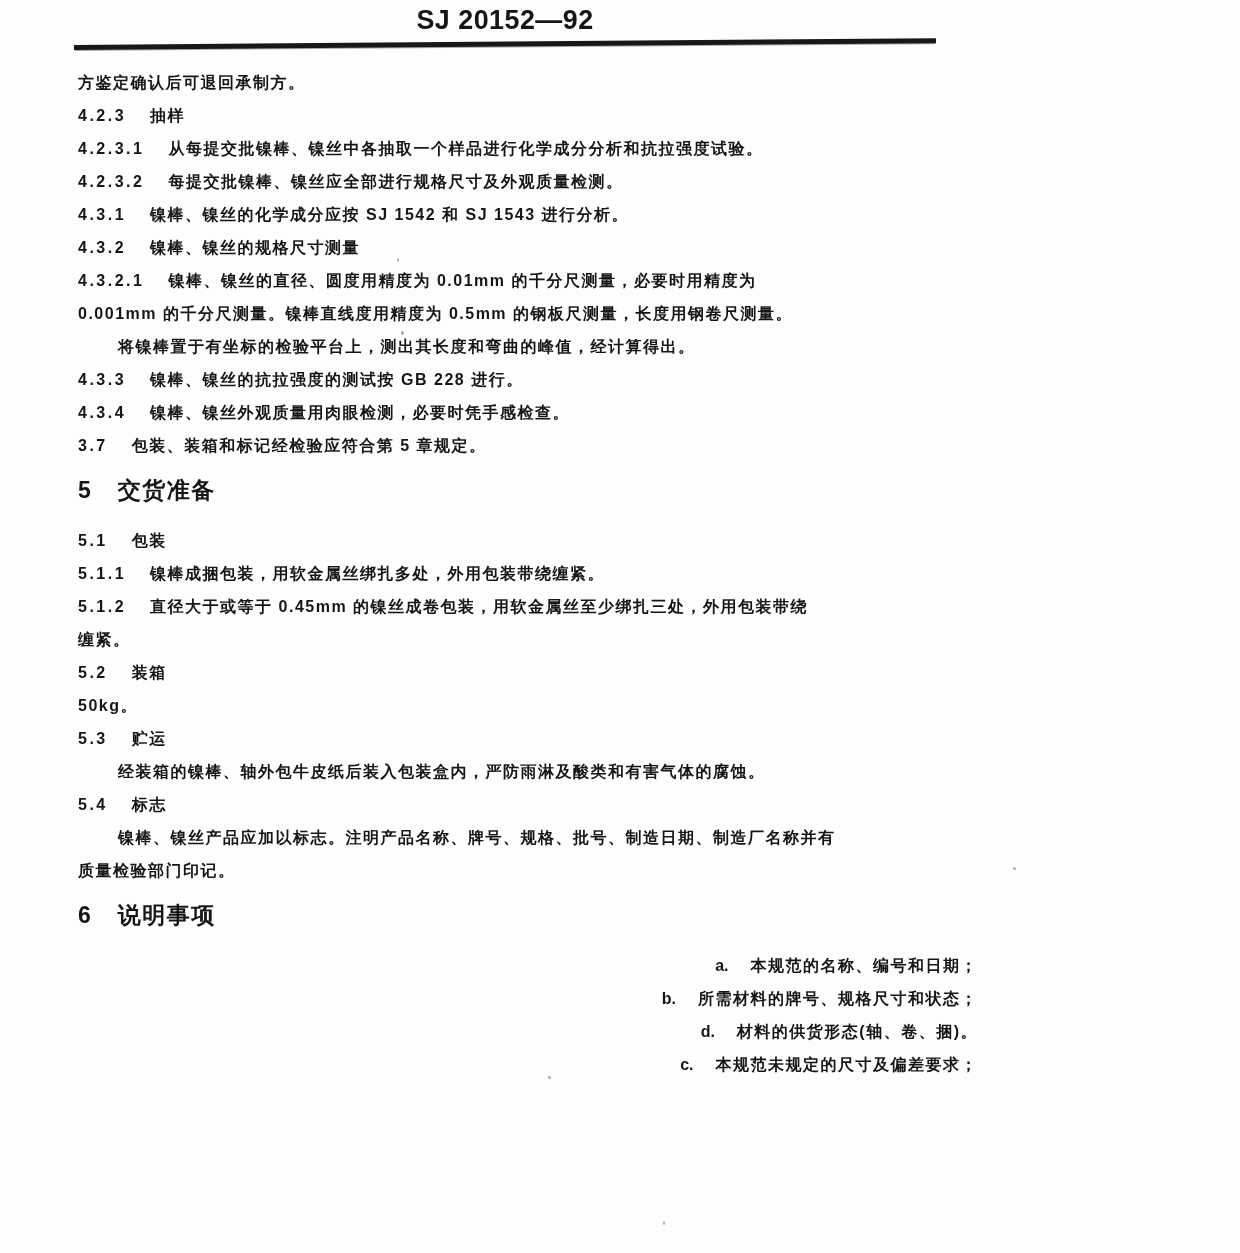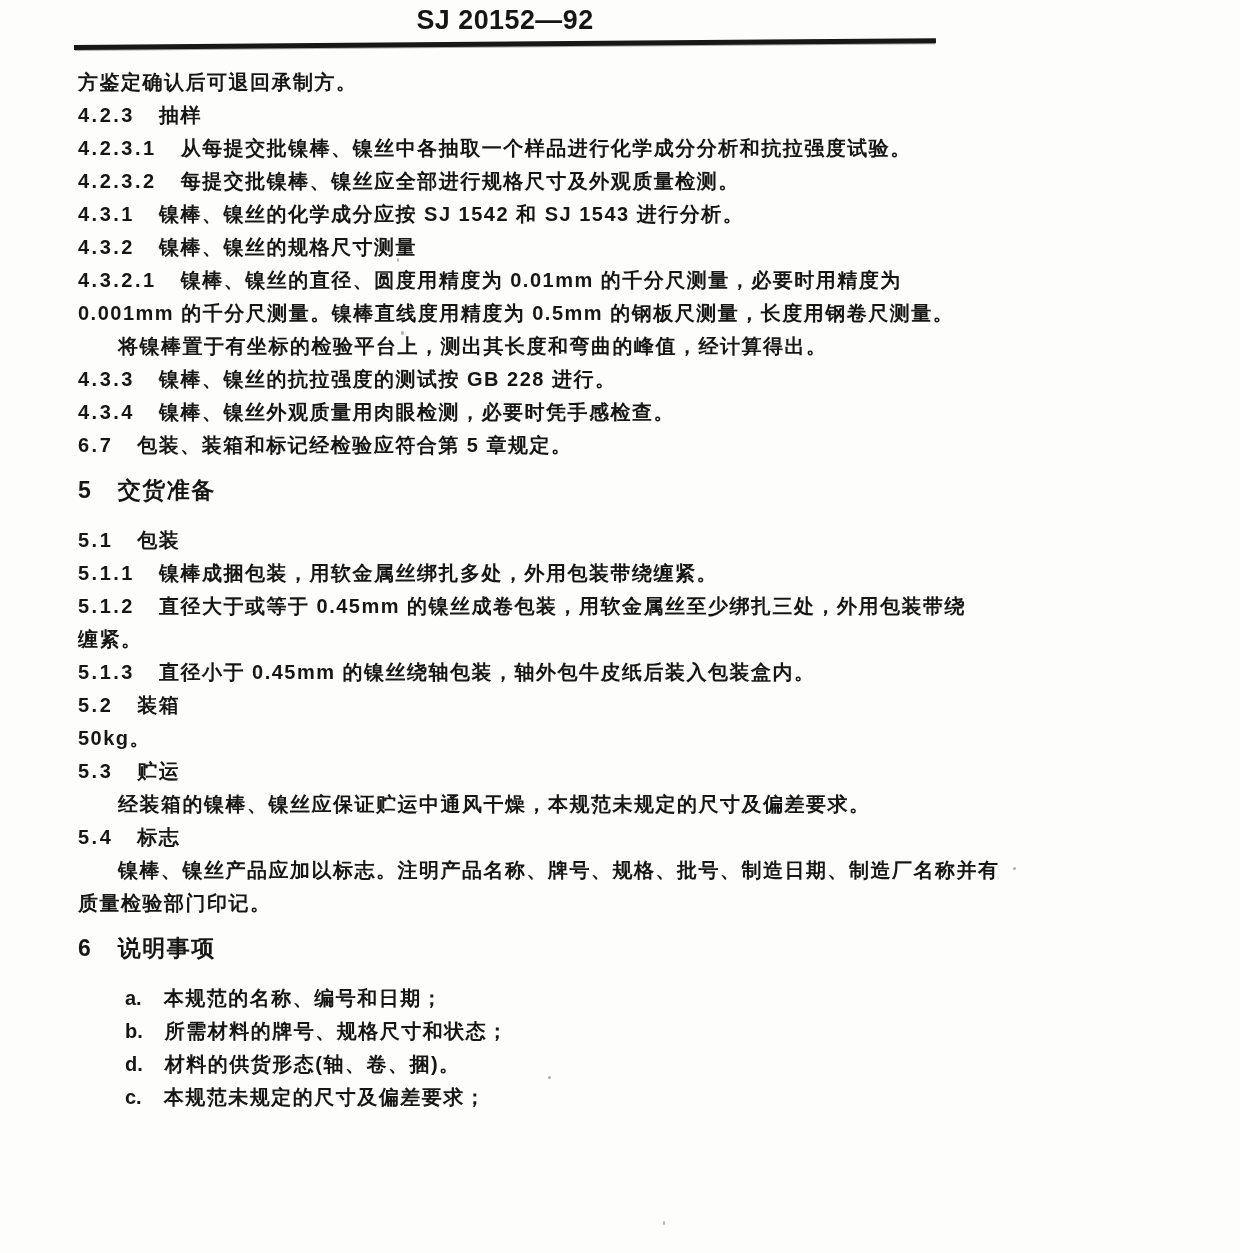--- a/index.html
+++ b/index.html
@@ -40,21 +40,21 @@
   }
   .doc-body {
     position: absolute;
     left: 78px;
     top: 66px;
     width: 900px;
   }
   .line {
     min-height: 33px;
     line-height: 33px;
-    font-size: 20px;
+    font-size: 16px;
     font-weight: 700;
     letter-spacing: 1.5px;
     white-space: nowrap;
   }
   .line .num {
     display: inline-block;
     margin-right: 24px;
     letter-spacing: 2.5px;
     font-weight: 700;
   }
@@ -65,20 +65,21 @@
   }
   .line.chapter .num {
     margin-right: 27px;
     letter-spacing: 0;
   }
   .line.para {
     padding-left: 40px;
   }
   .line.list {
     padding-left: 47px;
+    text-align: right;
   }
   .line.list .num {
     margin-right: 22px;
     letter-spacing: 0;
   }
   .speck {
     position: absolute;
     background: #6f6f6f;
     opacity: 0.55;
     border-radius: 50%;
@@ -96,31 +97,30 @@
     <div class="line numbered"><span class="num">4.2.3</span><span class="txt">抽样</span></div>
     <div class="line numbered"><span class="num">4.2.3.1</span><span class="txt">从每提交批镍棒、镍丝中各抽取一个样品进行化学成分分析和抗拉强度试验。</span></div>
     <div class="line numbered"><span class="num">4.2.3.2</span><span class="txt">每提交批镍棒、镍丝应全部进行规格尺寸及外观质量检测。</span></div>
     <div class="line numbered"><span class="num">4.3.1</span><span class="txt">镍棒、镍丝的化学成分应按 SJ 1542 和 SJ 1543 进行分析。</span></div>
     <div class="line numbered"><span class="num">4.3.2</span><span class="txt">镍棒、镍丝的规格尺寸测量</span></div>
     <div class="line numbered"><span class="num">4.3.2.1</span><span class="txt">镍棒、镍丝的直径、圆度用精度为 0.01mm 的千分尺测量，必要时用精度为</span></div>
     <div class="line plain"><span class="txt">0.001mm 的千分尺测量。镍棒直线度用精度为 0.5mm 的钢板尺测量，长度用钢卷尺测量。</span></div>
     <div class="line para"><span class="txt">将镍棒置于有坐标的检验平台上，测出其长度和弯曲的峰值，经计算得出。</span></div>
     <div class="line numbered"><span class="num">4.3.3</span><span class="txt">镍棒、镍丝的抗拉强度的测试按 GB 228 进行。</span></div>
     <div class="line numbered"><span class="num">4.3.4</span><span class="txt">镍棒、镍丝外观质量用肉眼检测，必要时凭手感检查。</span></div>
-    <div class="line numbered"><span class="num">6.7</span><span class="txt">包装、装箱和标记经检验应符合第 5 章规定。</span></div>
+    <div class="line numbered"><span class="num">3.7</span><span class="txt">包装、装箱和标记经检验应符合第 5 章规定。</span></div>
     <div class="line chapter"><span class="num">5</span><span class="txt">交货准备</span></div>
     <div class="line numbered"><span class="num">5.1</span><span class="txt">包装</span></div>
     <div class="line numbered"><span class="num">5.1.1</span><span class="txt">镍棒成捆包装，用软金属丝绑扎多处，外用包装带绕缠紧。</span></div>
     <div class="line numbered"><span class="num">5.1.2</span><span class="txt">直径大于或等于 0.45mm 的镍丝成卷包装，用软金属丝至少绑扎三处，外用包装带绕</span></div>
     <div class="line plain"><span class="txt">缠紧。</span></div>
-    <div class="line numbered"><span class="num">5.1.3</span><span class="txt">直径小于 0.45mm 的镍丝绕轴包装，轴外包牛皮纸后装入包装盒内。</span></div>
     <div class="line numbered"><span class="num">5.2</span><span class="txt">装箱</span></div>
     <div class="line plain"><span class="txt">50kg。</span></div>
     <div class="line numbered"><span class="num">5.3</span><span class="txt">贮运</span></div>
-    <div class="line para"><span class="txt">经装箱的镍棒、镍丝应保证贮运中通风干燥，本规范未规定的尺寸及偏差要求。</span></div>
+    <div class="line para"><span class="txt">经装箱的镍棒、轴外包牛皮纸后装入包装盒内，严防雨淋及酸类和有害气体的腐蚀。</span></div>
     <div class="line numbered"><span class="num">5.4</span><span class="txt">标志</span></div>
     <div class="line para"><span class="txt">镍棒、镍丝产品应加以标志。注明产品名称、牌号、规格、批号、制造日期、制造厂名称并有</span></div>
     <div class="line plain"><span class="txt">质量检验部门印记。</span></div>
     <div class="line chapter"><span class="num">6</span><span class="txt">说明事项</span></div>
     <div class="line list"><span class="num">a.</span><span class="txt">本规范的名称、编号和日期；</span></div>
     <div class="line list"><span class="num">b.</span><span class="txt">所需材料的牌号、规格尺寸和状态；</span></div>
     <div class="line list"><span class="num">d.</span><span class="txt">材料的供货形态(轴、卷、捆)。</span></div>
     <div class="line list"><span class="num">c.</span><span class="txt">本规范未规定的尺寸及偏差要求；</span></div>
   </div>
 

